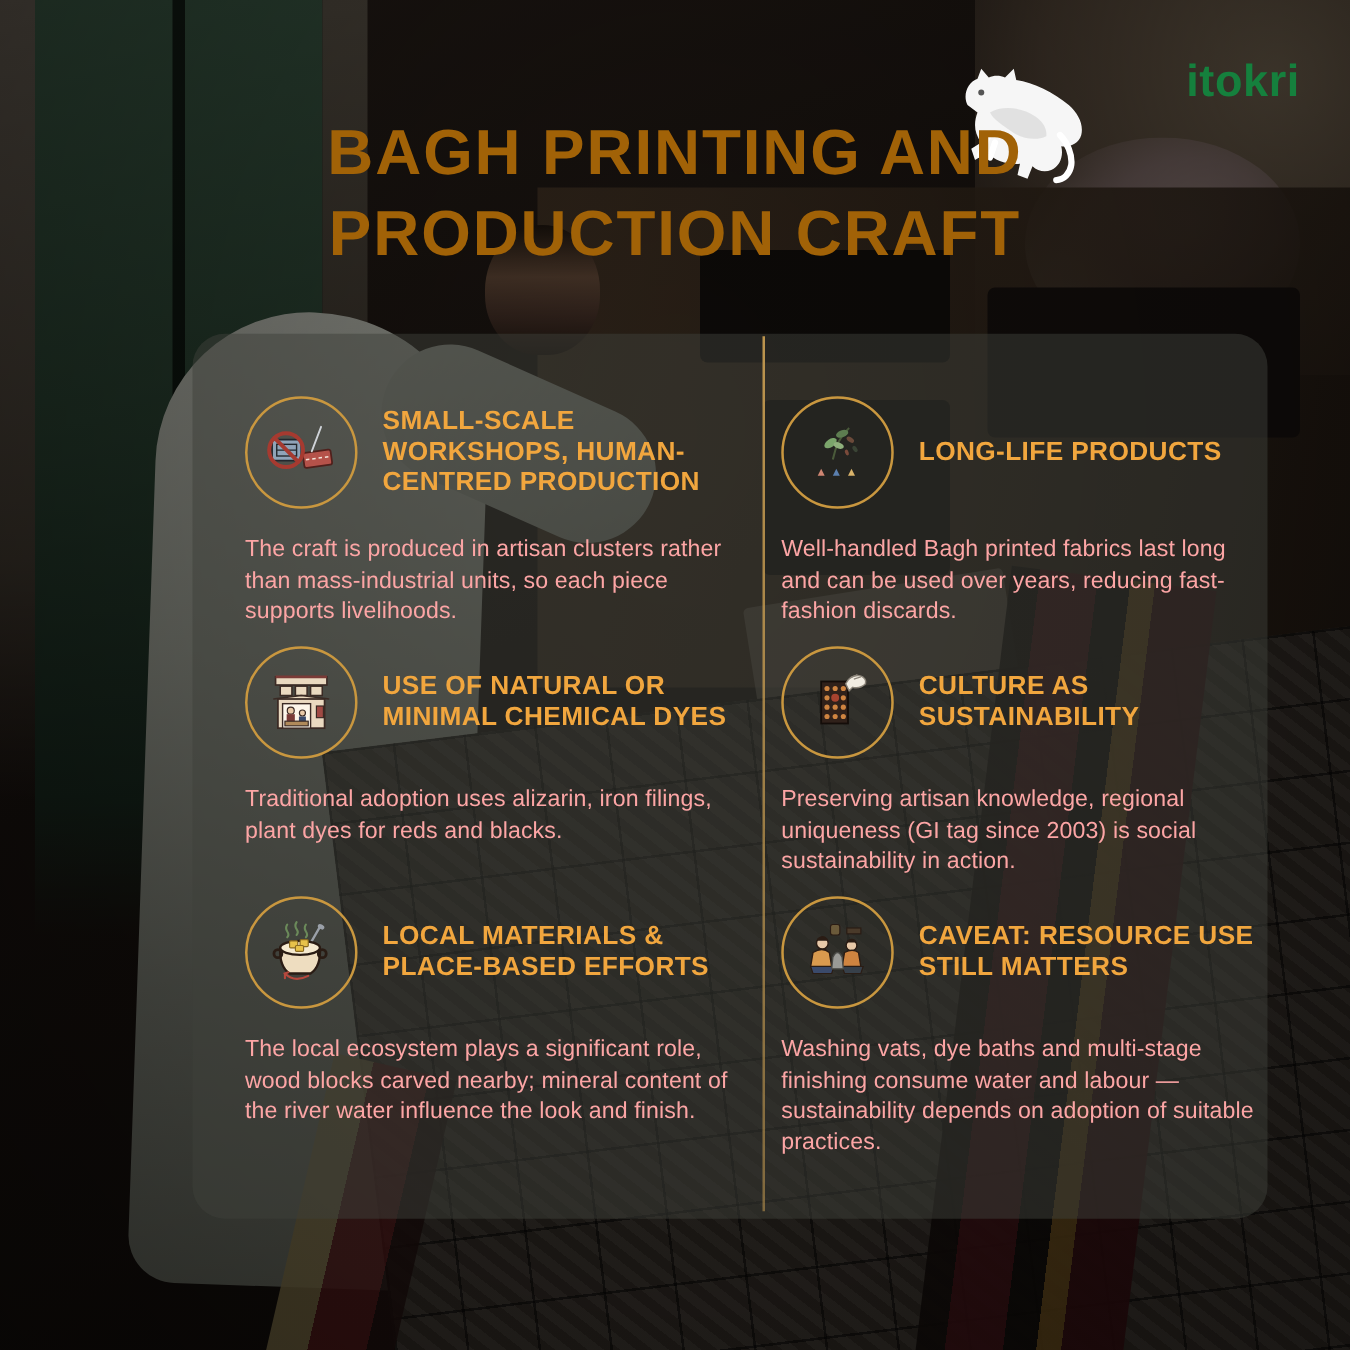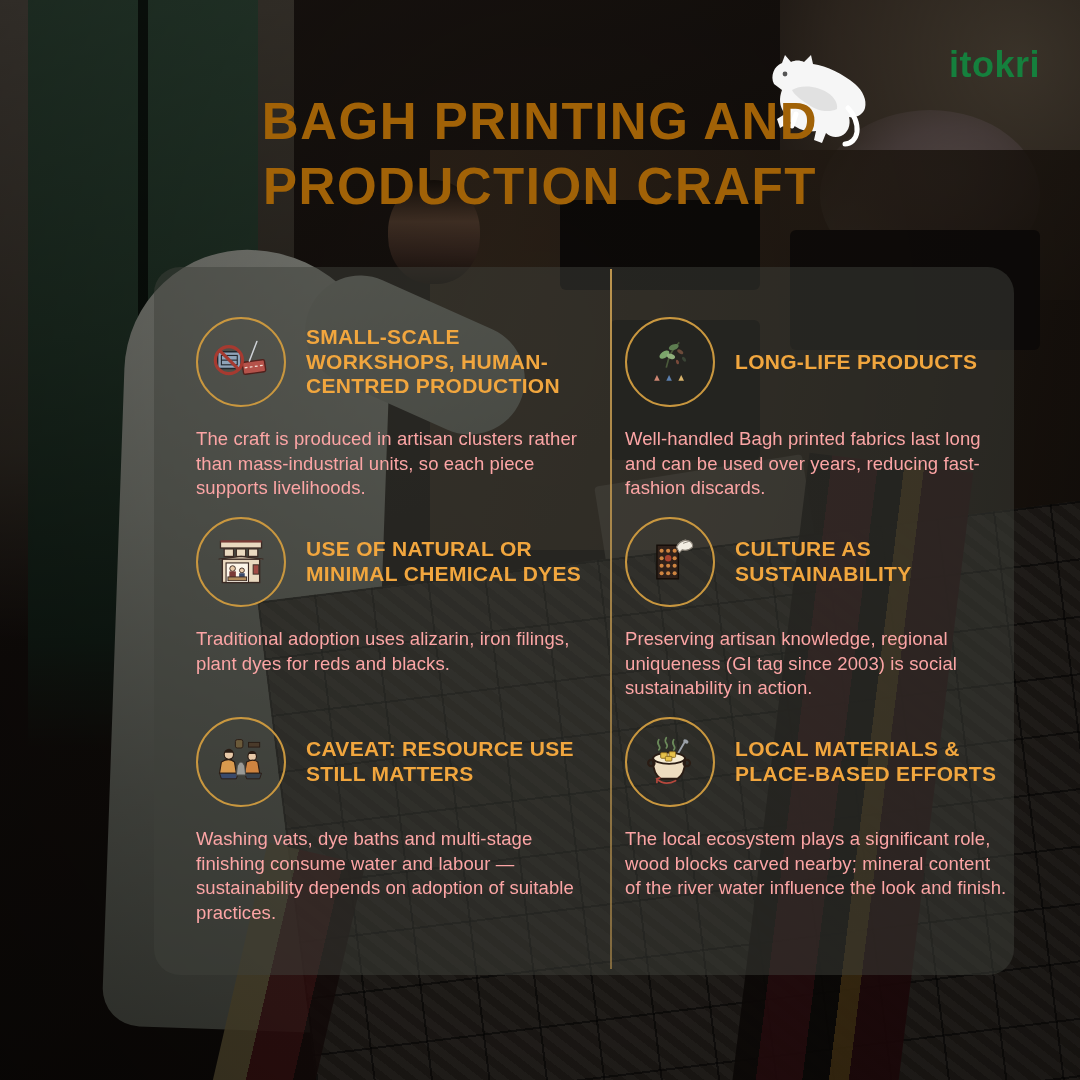--- a/index.html
+++ b/index.html
@@ -213,57 +213,57 @@
         </div>
         <div class="sec-title">CULTURE AS SUSTAINABILITY</div>
       </div>
       <p class="sec-body">Preserving artisan knowledge, regional uniqueness (GI tag since 2003) is social sustainability in action.</p>
     </div>
 
     <div class="section">
       <div class="sec-head">
         <div class="icon-circle">
           <svg viewBox="0 0 60 60">
-            <rect x="24" y="6" width="8" height="9" rx="2" fill="#6b5a3a" stroke="#2a1c14" stroke-width="1"></rect>
-            <rect x="38" y="9" width="12" height="5" fill="#4a3a2a" stroke="#2a1c14" stroke-width="1"></rect>
-            <circle cx="17" cy="22" r="5" fill="#e8c9a8" stroke="#2a1c14" stroke-width="1.2"></circle>
-            <path d="M12,22 a5,5 0 0 1 10,-2 l-10,0 z" fill="#2a1c14"></path>
-            <path d="M14,26 q3,3 6,0 l1,4 h-8 z" fill="#2a1c14"></path>
-            <path d="M9,30 q8,-5 14,0 l2,12 h-18 z" fill="#d99a4e" stroke="#2a1c14" stroke-width="1.2"></path>
-            <path d="M7,42 h20 l-2,6 h-16 z" fill="#3a4a6b" stroke="#2a1c14" stroke-width="1"></path>
-            <circle cx="42" cy="24" r="4.6" fill="#e8c9a8" stroke="#2a1c14" stroke-width="1.2"></circle>
-            <path d="M37.5,23 a4.6,4.6 0 0 1 9,-1.5 l-9,0 z" fill="#2a1c14"></path>
-            <path d="M36,30 q7,-4 12,0 l2,12 h-16 z" fill="#cf8440" stroke="#2a1c14" stroke-width="1.2"></path>
-            <path d="M34,42 h18 l-2,6 h-14 z" fill="#37404a" stroke="#2a1c14" stroke-width="1"></path>
-            <path d="M26,34 q4,-8 8,0 l1,10 h-10 z" fill="#9a9a96" stroke="#4a4a46" stroke-width="1.2"></path>
-          </svg>
-        </div>
-        <div class="sec-title">CAVEAT: RESOURCE USE STILL MATTERS</div>
-      </div>
-      <p class="sec-body">Washing vats, dye baths and multi-stage finishing consume water and labour — sustainability depends on adoption of suitable practices.</p>
-    </div>
-
-    <div class="section">
-      <div class="sec-head">
-        <div class="icon-circle">
-          <svg viewBox="0 0 60 60">
             <path d="M18,6 q-2,3 0,6 q2,3 0,5 M26,4 q-2,3 0,6 q2,3 0,5 M34,6 q-2,3 0,6 q2,3 0,5" stroke="#6b8a5a" stroke-width="1.8" fill="none" stroke-linecap="round"></path>
             <path d="M46,8 L38,22" stroke="#9aa0a8" stroke-width="2" stroke-linecap="round"></path>
             <ellipse cx="47" cy="8" rx="3" ry="2" fill="#9aa0a8" transform="rotate(30 47 8)"></ellipse>
             <path d="M12,26 q-1,16 8,22 h18 q9,-6 8,-22 z" fill="#eeddc0" stroke="#2a1c14" stroke-width="2"></path>
             <ellipse cx="29" cy="26" rx="17" ry="6" fill="#f6ead0" stroke="#2a1c14" stroke-width="2"></ellipse>
             <circle cx="10" cy="31" r="3.4" fill="none" stroke="#2a1c14" stroke-width="2.4"></circle>
             <circle cx="48" cy="31" r="3.4" fill="none" stroke="#2a1c14" stroke-width="2.4"></circle>
             <g fill="#e8c24a" stroke="#8a6a20" stroke-width="1">
               <rect x="20" y="20" width="7" height="6" rx="1"></rect>
               <rect x="29" y="19" width="7" height="6" rx="1"></rect>
               <rect x="25" y="24" width="7" height="5" rx="1"></rect>
             </g>
             <path d="M36,50 q-12,6 -20,-2 l3,-1 m-3,1 l0,4" stroke="#b5483d" stroke-width="1.8" fill="none" stroke-linecap="round"></path>
           </svg>
         </div>
         <div class="sec-title">LOCAL MATERIALS &amp; PLACE-BASED EFFORTS</div>
       </div>
       <p class="sec-body">The local ecosystem plays a significant role, wood blocks carved nearby; mineral content of the river water influence the look and finish.</p>
     </div>
 
+    <div class="section">
+      <div class="sec-head">
+        <div class="icon-circle">
+          <svg viewBox="0 0 60 60">
+            <rect x="24" y="6" width="8" height="9" rx="2" fill="#6b5a3a" stroke="#2a1c14" stroke-width="1"></rect>
+            <rect x="38" y="9" width="12" height="5" fill="#4a3a2a" stroke="#2a1c14" stroke-width="1"></rect>
+            <circle cx="17" cy="22" r="5" fill="#e8c9a8" stroke="#2a1c14" stroke-width="1.2"></circle>
+            <path d="M12,22 a5,5 0 0 1 10,-2 l-10,0 z" fill="#2a1c14"></path>
+            <path d="M14,26 q3,3 6,0 l1,4 h-8 z" fill="#2a1c14"></path>
+            <path d="M9,30 q8,-5 14,0 l2,12 h-18 z" fill="#d99a4e" stroke="#2a1c14" stroke-width="1.2"></path>
+            <path d="M7,42 h20 l-2,6 h-16 z" fill="#3a4a6b" stroke="#2a1c14" stroke-width="1"></path>
+            <circle cx="42" cy="24" r="4.6" fill="#e8c9a8" stroke="#2a1c14" stroke-width="1.2"></circle>
+            <path d="M37.5,23 a4.6,4.6 0 0 1 9,-1.5 l-9,0 z" fill="#2a1c14"></path>
+            <path d="M36,30 q7,-4 12,0 l2,12 h-16 z" fill="#cf8440" stroke="#2a1c14" stroke-width="1.2"></path>
+            <path d="M34,42 h18 l-2,6 h-14 z" fill="#37404a" stroke="#2a1c14" stroke-width="1"></path>
+            <path d="M26,34 q4,-8 8,0 l1,10 h-10 z" fill="#9a9a96" stroke="#4a4a46" stroke-width="1.2"></path>
+          </svg>
+        </div>
+        <div class="sec-title">CAVEAT: RESOURCE USE STILL MATTERS</div>
+      </div>
+      <p class="sec-body">Washing vats, dye baths and multi-stage finishing consume water and labour — sustainability depends on adoption of suitable practices.</p>
+    </div>
+
   </div>
 </div>
 
 </body></html>

